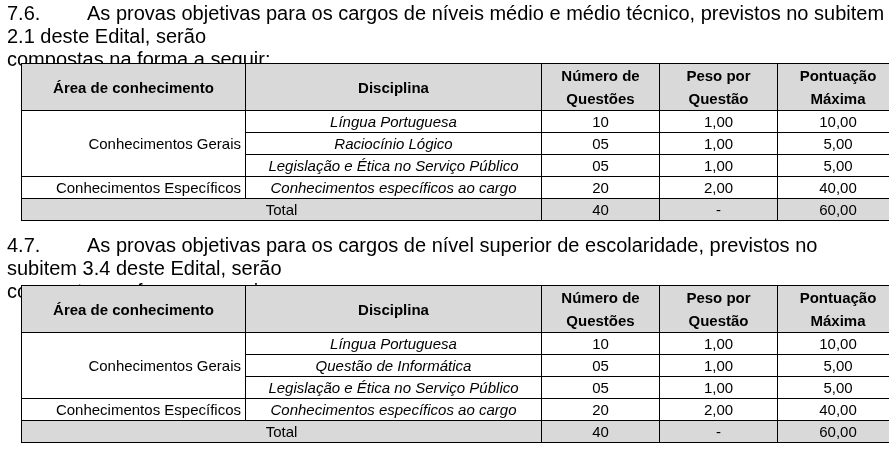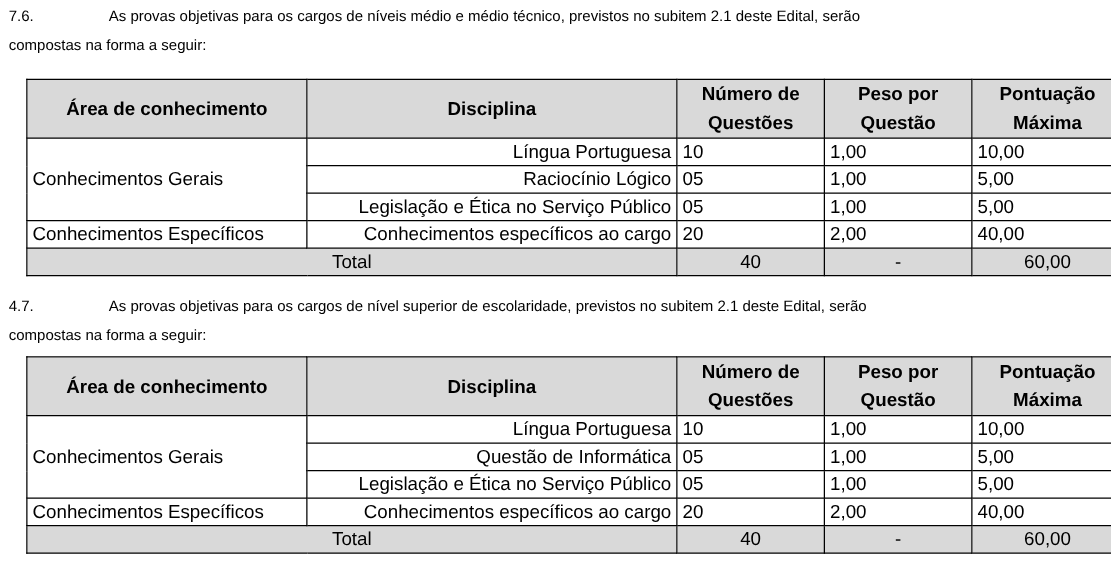--- a/index.html
+++ b/index.html
@@ -1,37 +1,37 @@
 <!DOCTYPE html>
 <html><head>
 <meta charset="utf-8">
 <style>
   html, body { margin: 0; padding: 0; background: #ffffff; }
   body {
     width: 889px; height: 450px; overflow: hidden; position: relative;
     font-family: "Liberation Sans", "DejaVu Sans", sans-serif;
     color: #000; font-size: 15px;
   }
-  .para { position: absolute; left: 7px; width: 880px; line-height: 23px; font-size: 12px; }
+  .para { position: absolute; left: 7px; width: 880px; line-height: 23px; font-size: 20px; }
   .para .num { display: inline-block; width: 80px; }
   table.exam {
     position: absolute; left: 21px; width: 877px;
     border-collapse: collapse; table-layout: fixed; font-size: 15px;
   }
   table.exam td, table.exam th {
     border: 1.3px solid #000; padding: 0 4px; line-height: 21px; height: 21px;
     white-space: nowrap; overflow: hidden;
   }
   table.exam thead th {
     background: #d9d9d9; font-weight: bold; font-size: 15px; line-height: 23px; height: 46px;
     text-align: center; padding: 0 2px;
   }
-  table.exam td.area { text-align: left; }
-  table.exam td.disc { text-align: right; }
-  table.exam td.c { text-align: left; }
+  table.exam td.area { text-align: right; }
+  table.exam td.disc { text-align: center; font-style: italic; }
+  table.exam td.c { text-align: center; }
   table.exam tr.total td { background: #d9d9d9; font-weight: normal; text-align: center; }
 </style>
 </head>
 <body>
 
 <div class="para" style="top:2px;">
   <div><span class="num">7.6.</span><span>As provas objetivas para os cargos de níveis médio e médio técnico, previstos no subitem 2.1 deste Edital, serão</span></div>
   <div>compostas na forma a seguir:</div>
 </div>
 
@@ -82,21 +82,21 @@
     <tr class="total">
       <td colspan="2">Total</td>
       <td>40</td>
       <td>-</td>
       <td>60,00</td>
     </tr>
   </tbody>
 </table>
 
 <div class="para" style="top:234px;">
-  <div><span class="num">4.7.</span><span>As provas objetivas para os cargos de nível superior de escolaridade, previstos no subitem 2.1 deste Edital, serão</span></div>
+  <div><span class="num">4.7.</span><span>As provas objetivas para os cargos de nível superior de escolaridade, previstos no subitem 3.4 deste Edital, serão</span></div>
   <div>compostas na forma a seguir:</div>
 </div>
 
 <table class="exam" style="top:285px;">
   <colgroup>
       <col style="width:224px">
       <col style="width:296px">
       <col style="width:118px">
       <col style="width:118px">
       <col style="width:121px">

